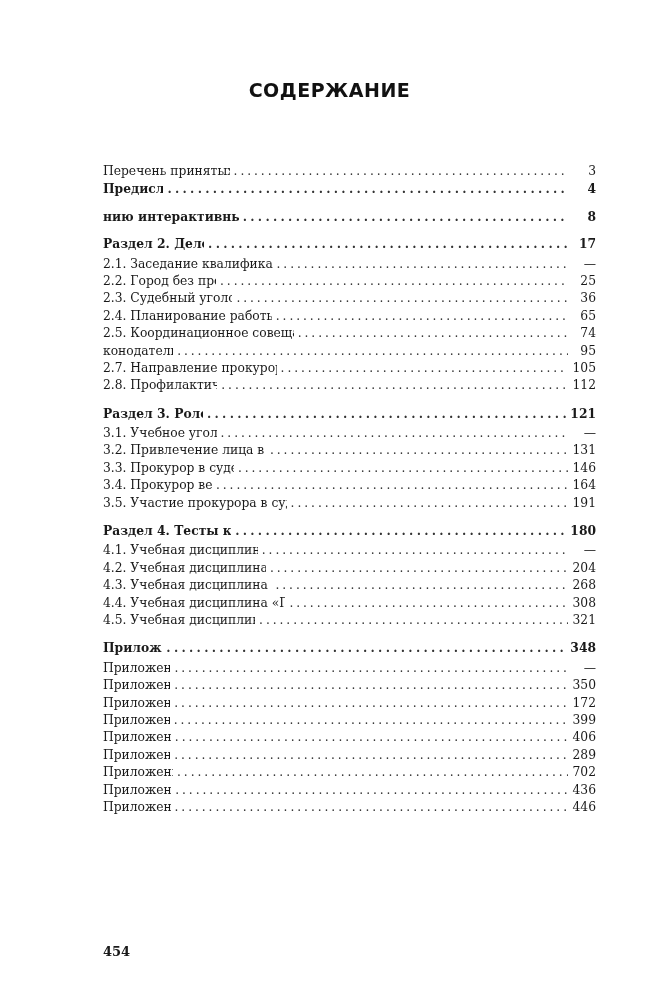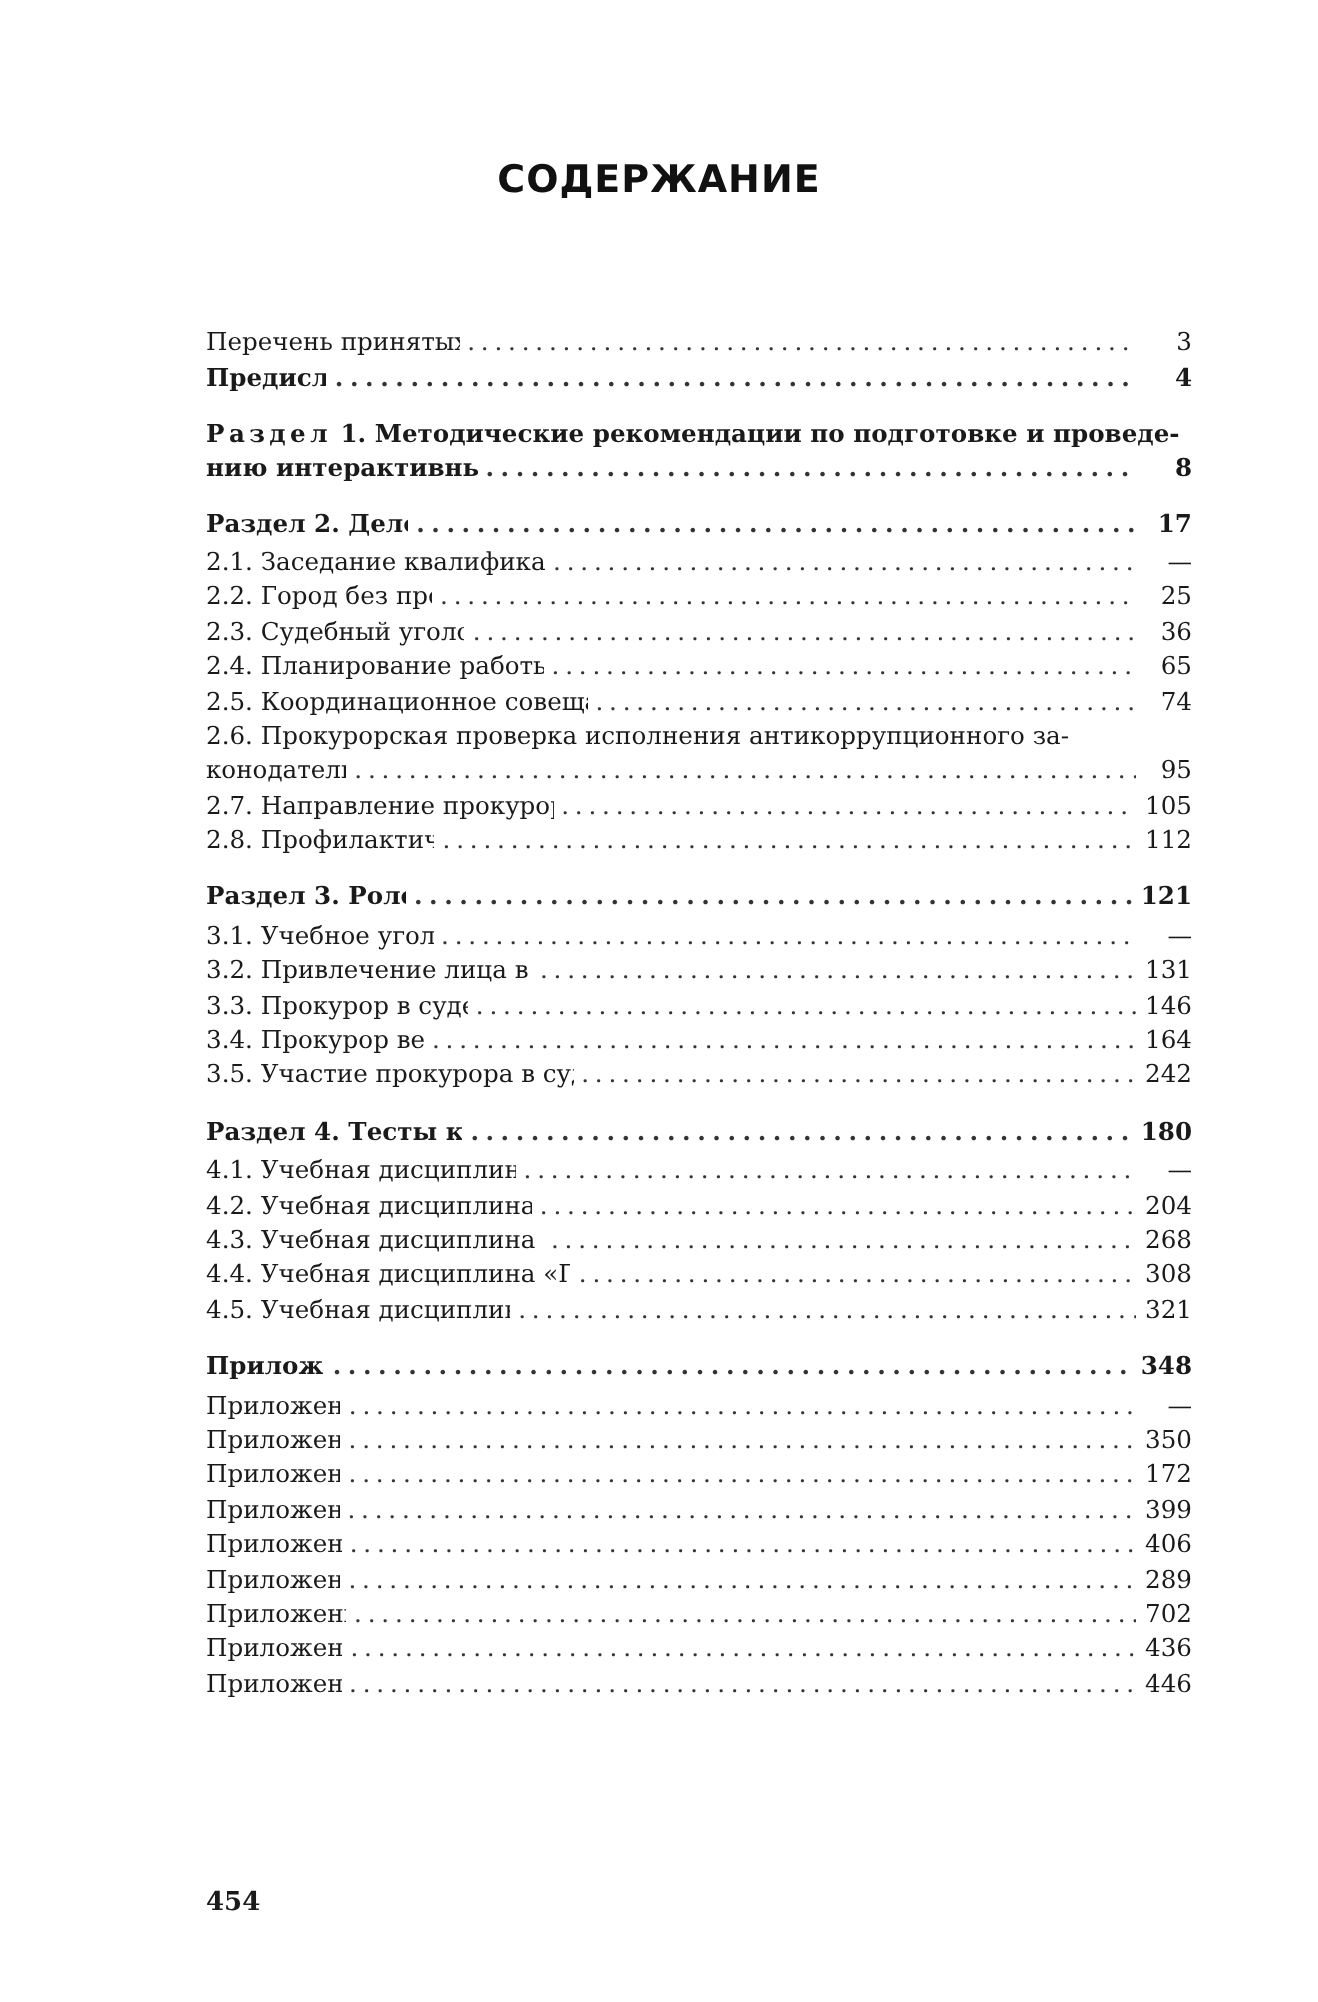--- a/index.html
+++ b/index.html
@@ -32,23 +32,20 @@
     <span class="page">3</span>
   </div>
   <div class="row bold">
     <span class="label">Предисловие</span>
     <span class="dots"></span>
     <span class="page">4</span>
   </div>
 
   <div class="gap"></div>
 
-  <div class="wrap1 bold spaced">
-    <span class="lead">Раздел</span><span> 1. Методические рекомендации по подготовке и проведе-</span>
-  </div>
   <div class="row bold">
     <span class="label">нию интерактивных форм обучения</span>
     <span class="dots"></span>
     <span class="page">8</span>
   </div>
 
   <div class="gap"></div>
 
   <div class="row bold">
     <span class="label"><span>Раздел</span><span> 2. Деловые игры</span></span>
@@ -74,21 +71,20 @@
   <div class="row">
       <span class="label">2.4. Планирование работы в органах прокуратуры</span>
       <span class="dots"></span>
       <span class="page">65</span>
     </div>
   <div class="row">
       <span class="label">2.5. Координационное совещание по борьбе с преступностью</span>
       <span class="dots"></span>
       <span class="page">74</span>
     </div>
-  <div class="wrap1">2.6. Прокурорская проверка исполнения антикоррупционного за-</div>
   <div class="row">
       <span class="label">конодательства</span>
       <span class="dots"></span>
       <span class="page">95</span>
     </div>
   <div class="row">
       <span class="label">2.7. Направление прокурором уголовного дела в суд</span>
       <span class="dots"></span>
       <span class="page">105</span>
     </div>
@@ -122,21 +118,21 @@
       <span class="page">146</span>
     </div>
   <div class="row">
       <span class="label">3.4. Прокурор ведет прием</span>
       <span class="dots"></span>
       <span class="page">164</span>
     </div>
   <div class="row">
       <span class="label">3.5. Участие прокурора в суде апелляционной инстанции</span>
       <span class="dots"></span>
-      <span class="page">242</span>
+      <span class="page">191</span>
     </div>
 
   <div class="gap"></div>
 
   <div class="row bold">
     <span class="label"><span class="lead">Раздел</span><span> 4. Тесты контроля знаний</span></span>
     <span class="dots"></span>
     <span class="page">180</span>
   </div>
   <div style="height:3px"></div>

